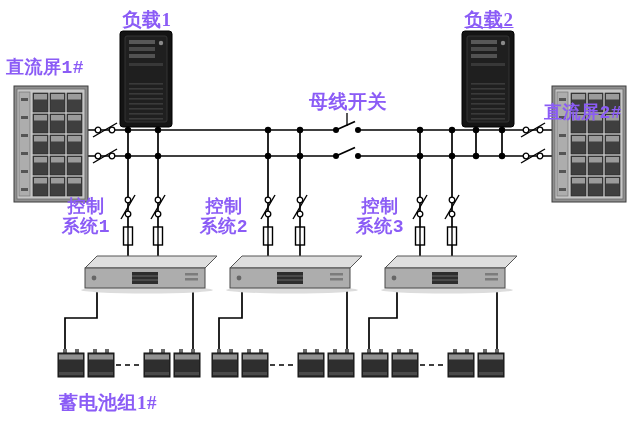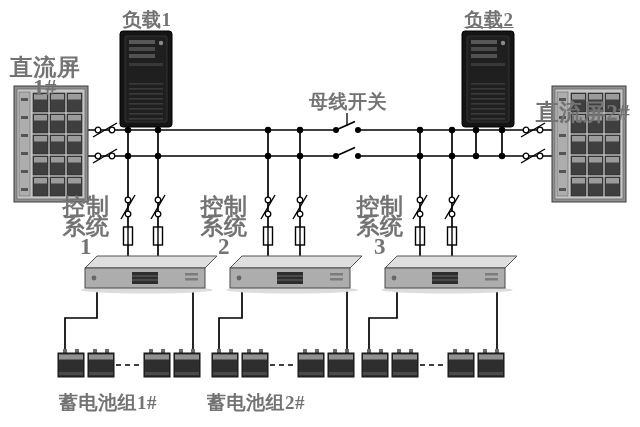--- a/index.html
+++ b/index.html
@@ -2,24 +2,24 @@
 <html><head>
 <meta charset="utf-8">
 <style>
   html,body{margin:0;padding:0;background:#fff;}
   .stage{
     position:relative;width:640px;height:427px;background:#ffffff;overflow:hidden;
     font-family:"Liberation Serif","DejaVu Serif",serif;
   }
   .stage svg{position:absolute;left:0;top:0;}
   .lbl{
-    position:absolute;font-weight:bold;color:#737373;text-align:center;
+    position:absolute;font-weight:bold;color:#8b5cf6;text-align:center;
     font-size:19px;line-height:21px;white-space:pre-line;letter-spacing:0.5px;
   }
-  .lbl.small{font-size:23px;line-height:20px;}
+  .lbl.small{font-size:18px;line-height:20px;font-family:Liberation Mono, monospace;}
 </style>
 </head>
 <body>
 
 <div class="stage">
 
 <svg width="640" height="427" viewBox="0 0 640 427">
   <defs>
     <g id="sym-dot">
           <circle r="3.2" fill="#000"></circle>
@@ -223,14 +223,13 @@
   <div class="lbl small" style="left:2px;top:58px;width:86px;">直流屏1#</div>
   <div class="lbl small" style="left:534px;top:55px;width:98px;margin-top:48px;">直流屏2#</div>
   <div class="lbl" style="left:309px;top:91px;width:78px;">母线开关</div>
   <div class="lbl small" style="left:57px;top:197px;width:58px;">控制
 系统1</div>
   <div class="lbl small" style="left:195px;top:197px;width:58px;">控制
 系统2</div>
   <div class="lbl small" style="left:351px;top:197px;width:58px;">控制
 系统3</div>
   <div class="lbl" style="left:50px;top:392px;width:116px;">蓄电池组1#</div>
-  <div class="lbl" style="left:198px;top:392px;width:116px;">蓄电池组2#</div>
 </div>
 
 </body></html>

